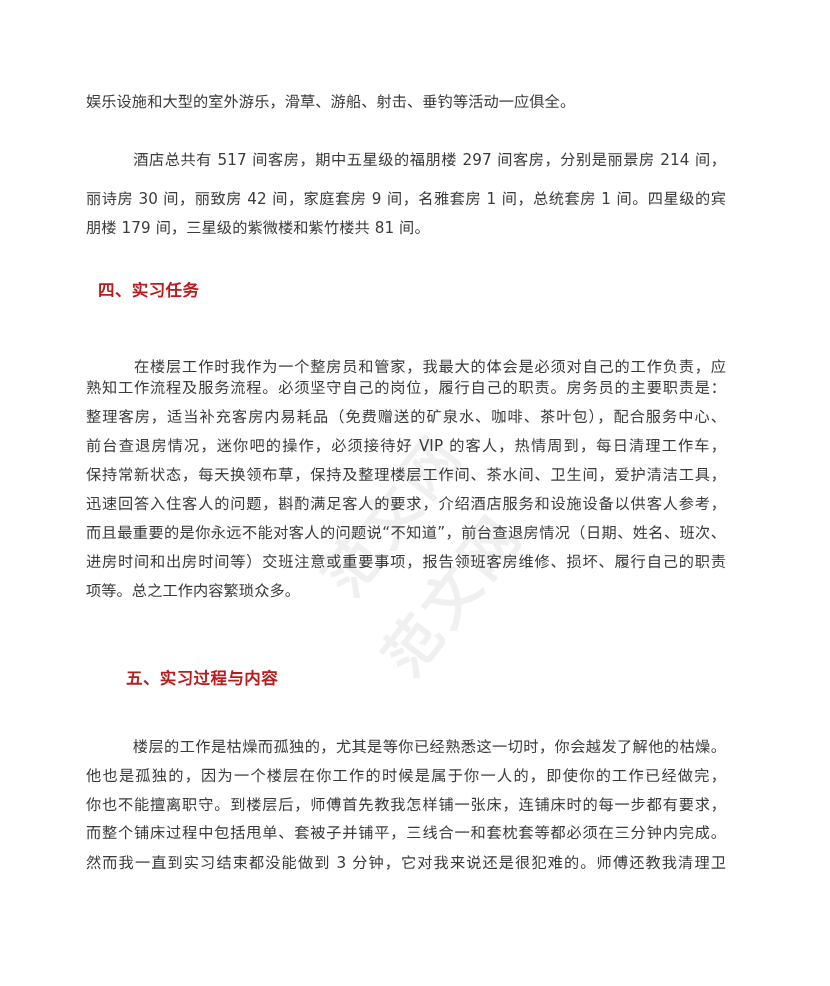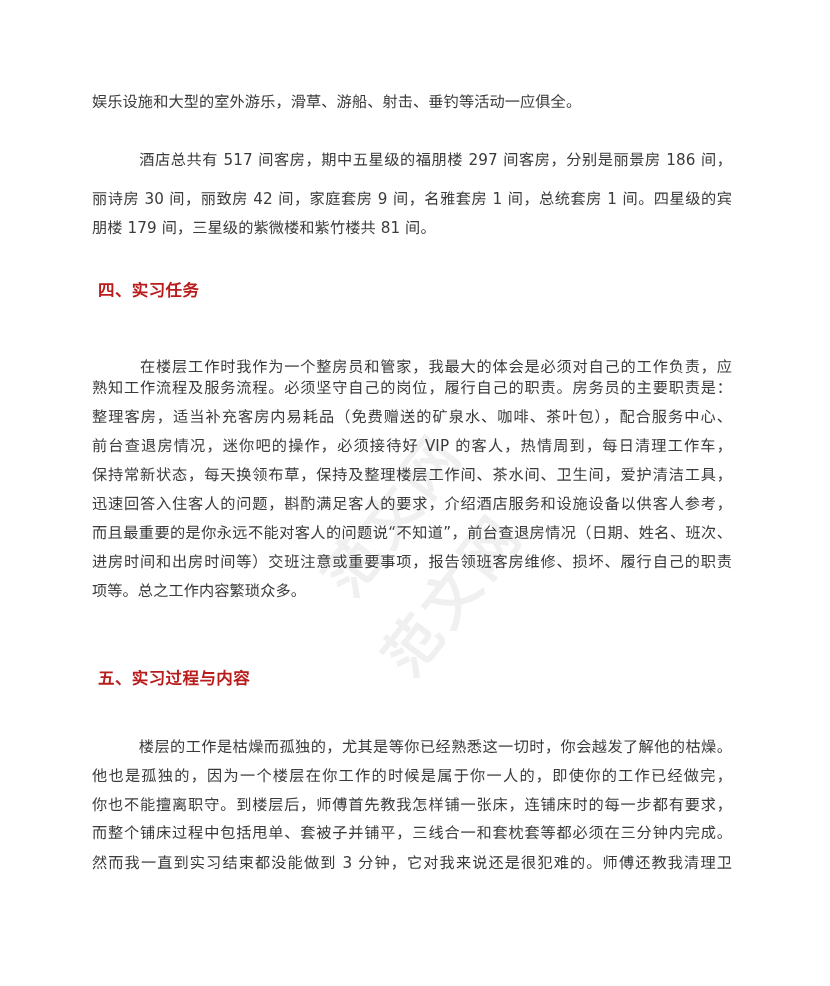--- a/index.html
+++ b/index.html
@@ -51,21 +51,21 @@
 
   
   #content {
     position: relative;
     z-index: 2;
     padding: 0;
   }
 
   .doc-line {
     position: absolute;
-    left: 92px;
+    left: 86px;
     width: 640px;
     color: #3b3b3b;
     font-size: 15.2px;
     line-height: 29px;
     letter-spacing: 0.1px;
     white-space: nowrap;
     font-family: "DejaVu Sans", "Liberation Sans", sans-serif;
   }
 
   .doc-line.justify {
@@ -98,37 +98,37 @@
 
   <div id="watermark-layer">
     <div class="wm wm-a">范文网</div>
     <div class="wm wm-b">范文网</div>
   </div>
 
   <div id="content">
 
     <div class="doc-line" style="top:88px;">娱乐设施和大型的室外游乐，滑草、游船、射击、垂钓等活动一应俱全。</div>
 
-    <div class="doc-line justify" style="top:146px;">　　　酒店总共有 517 间客房，期中五星级的福朋楼 297 间客房，分别是丽景房 186 间，</div>
+    <div class="doc-line justify" style="top:146px;">　　　酒店总共有 517 间客房，期中五星级的福朋楼 297 间客房，分别是丽景房 214 间，</div>
     <div class="doc-line justify" style="top:185px;">丽诗房 30 间，丽致房 42 间，家庭套房 9 间，名雅套房 1 间，总统套房 1 间。四星级的宾</div>
     <div class="doc-line last" style="top:214px;">朋楼 179 间，三星级的紫微楼和紫竹楼共 81 间。</div>
 
     <div class="heading" style="top:279px;">四、实习任务</div>
 
     <div class="doc-line justify" style="top:345px;margin-top:8px;">　　　在楼层工作时我作为一个整房员和管家，我最大的体会是必须对自己的工作负责，应</div>
     <div class="doc-line justify" style="top:374px;">熟知工作流程及服务流程。必须坚守自己的岗位，履行自己的职责。房务员的主要职责是：</div>
     <div class="doc-line justify" style="top:403px;">整理客房，适当补充客房内易耗品（免费赠送的矿泉水、咖啡、茶叶包），配合服务中心、</div>
     <div class="doc-line justify" style="top:432px;">前台查退房情况，迷你吧的操作，必须接待好 VIP 的客人，热情周到，每日清理工作车，</div>
     <div class="doc-line justify" style="top:461px;">保持常新状态，每天换领布草，保持及整理楼层工作间、茶水间、卫生间，爱护清洁工具，</div>
     <div class="doc-line justify" style="top:490px;">迅速回答入住客人的问题，斟酌满足客人的要求，介绍酒店服务和设施设备以供客人参考，</div>
     <div class="doc-line justify" style="top:519px;">而且最重要的是你永远不能对客人的问题说“不知道”，前台查退房情况（日期、姓名、班次、</div>
     <div class="doc-line justify" style="top:548px;">进房时间和出房时间等）交班注意或重要事项，报告领班客房维修、损坏、履行自己的职责</div>
     <div class="doc-line last" style="top:577px;">项等。总之工作内容繁琐众多。</div>
 
-    <div class="heading" style="top:667px;">五、实习过程与内容</div>
+    <div class="heading" style="top:667px;margin-left:28px;">五、实习过程与内容</div>
 
     <div class="doc-line justify" style="top:733px;">　　　楼层的工作是枯燥而孤独的，尤其是等你已经熟悉这一切时，你会越发了解他的枯燥。</div>
     <div class="doc-line justify" style="top:762px;">他也是孤独的，因为一个楼层在你工作的时候是属于你一人的，即使你的工作已经做完，</div>
     <div class="doc-line justify" style="top:791px;">你也不能擅离职守。到楼层后，师傅首先教我怎样铺一张床，连铺床时的每一步都有要求，</div>
     <div class="doc-line justify" style="top:820px;font-family:Liberation Mono, monospace;">而整个铺床过程中包括甩单、套被子并铺平，三线合一和套枕套等都必须在三分钟内完成。</div>
     <div class="doc-line justify" style="top:849px;">然而我一直到实习结束都没能做到 3 分钟，它对我来说还是很犯难的。师傅还教我清理卫</div>
 
   </div>
 </div>
 

